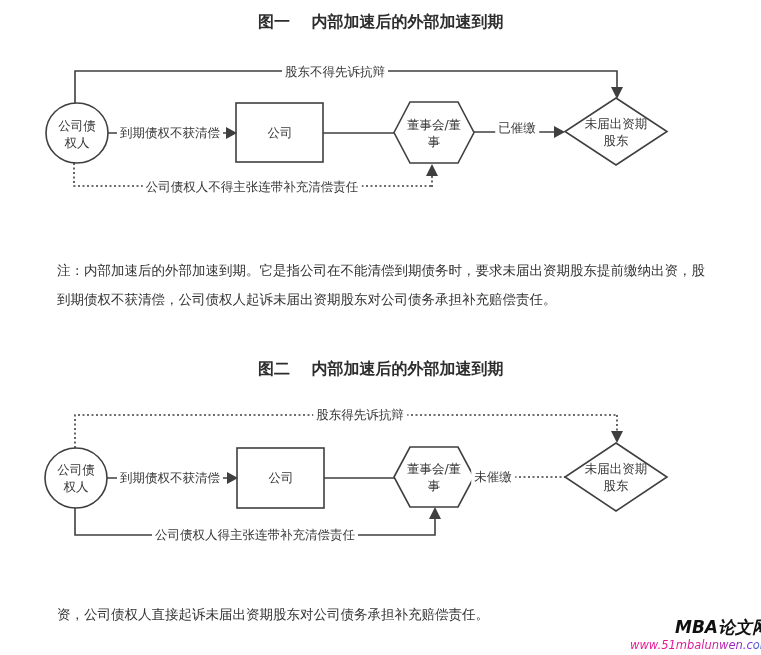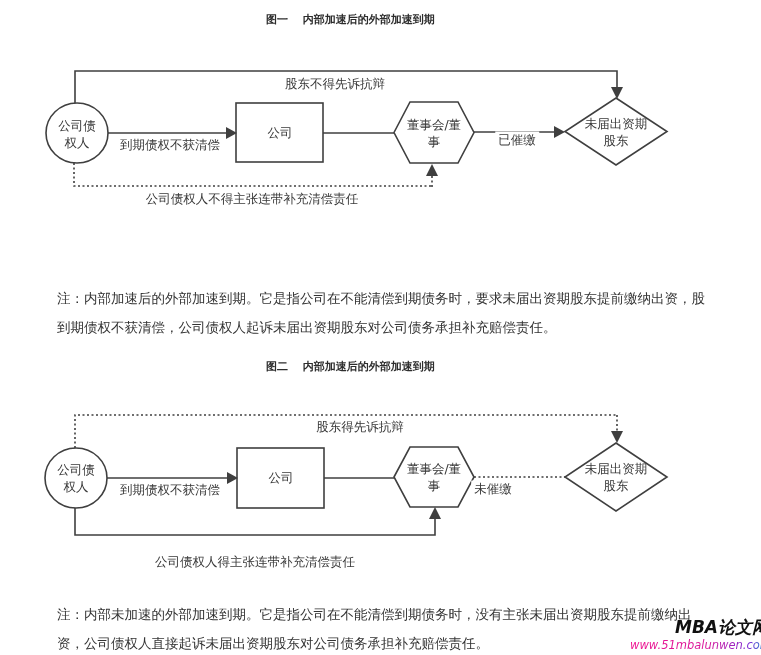--- a/index.html
+++ b/index.html
@@ -2,29 +2,29 @@
 <html><head>
 <meta charset="utf-8">
 <style>
   html,body{margin:0;padding:0;background:#ffffff;}
   .page{
     position:relative;width:761px;height:655px;background:#ffffff;overflow:hidden;
     font-family:"DejaVu Sans","Liberation Sans",sans-serif;color:#383838;
   }
   svg.diagram-canvas{position:absolute;left:0;top:0;}
   .fig-title{
-    position:absolute;font-weight:bold;font-size:11px;color:#2d2d2d;white-space:nowrap;margin-left:8px;
+    position:absolute;font-weight:bold;font-size:16px;color:#2d2d2d;white-space:nowrap;
   }
   .node-label{
     position:absolute;transform:translate(-50%,-50%);text-align:center;
     font-size:12.5px;line-height:1.38;color:#383838;word-break:break-all;
   }
   .edge-label{
     position:absolute;transform:translate(-50%,-50%);background:#ffffff;
-    font-size:12.5px;white-space:nowrap;padding:0 3px;color:#383838;margin-top:12px;
+    font-size:12.5px;white-space:nowrap;padding:0 3px;color:#383838;
   }
   .note{
     position:absolute;left:57px;width:660px;font-size:13.5px;line-height:29px;color:#333333;
   }
   .note div{white-space:nowrap;}
   .watermark-brand{
     position:absolute;font-weight:bold;font-style:italic;font-size:17px;color:#101010;white-space:nowrap;
   }
   .watermark-url{
     position:absolute;font-style:italic;font-size:11.5px;white-space:nowrap;color:#e6198f;
@@ -98,38 +98,37 @@
   <div class="node-label" style="left:77px;top:134px;width:46px;">公司债权人</div>
   <div class="node-label" style="left:280px;top:133px;width:60px;">公司</div>
   <div class="node-label" style="left:434px;top:133px;width:62px;">董事会/董事</div>
   <div class="node-label" style="left:616px;top:132px;width:66px;">未届出资期股东</div>
 
   <div class="edge-label" style="left:335px;top:72px;">股东不得先诉抗辩</div>
   <div class="edge-label" style="left:170px;top:133px;">到期债权不获清偿</div>
   <div class="edge-label" style="left:517px;top:128px;">已催缴</div>
   <div class="edge-label" style="left:252px;top:187px;">公司债权人不得主张连带补充清偿责任</div>
 
-  <div class="note" style="top:256px;margin-top:28px;">
+  <div class="note" style="top:256px;">
     <div>注：内部加速后的外部加速到期。它是指公司在不能清偿到期债务时，要求未届出资期股东提前缴纳出资，股</div>
     <div>到期债权不获清偿，公司债权人起诉未届出资期股东对公司债务承担补充赔偿责任。</div>
   </div>
 
   <div class="fig-title" style="left:258px;top:359px;">图二　 内部加速后的外部加速到期</div>
 
   <div class="node-label" style="left:76px;top:478px;width:46px;">公司债权人</div>
   <div class="node-label" style="left:281px;top:478px;width:60px;">公司</div>
   <div class="node-label" style="left:434px;top:477px;width:62px;">董事会/董事</div>
   <div class="node-label" style="left:616px;top:477px;width:66px;">未届出资期股东</div>
 
   <div class="edge-label" style="left:360px;top:415px;">股东得先诉抗辩</div>
   <div class="edge-label" style="left:170px;top:478px;">到期债权不获清偿</div>
   <div class="edge-label" style="left:493px;top:477px;">未催缴</div>
-  <div class="edge-label" style="left:255px;top:550px;text-align:right;">公司债权人得主张连带补充清偿责任</div>
+  <div class="edge-label" style="left:255px;top:535px;text-align:right;">公司债权人得主张连带补充清偿责任</div>
 
   <div class="note" style="top:600px;">
-    <div>注：内部未加速的外部加速到期。它是指公司在不能清偿到期债务时，没有主张未届出资期股东提前缴纳出</div>
     <div>资，公司债权人直接起诉未届出资期股东对公司债务承担补充赔偿责任。</div>
   </div>
 
   <div class="watermark-brand" style="left:675px;top:616px;">MBA论文网</div>
   <div class="watermark-url" style="left:630px;top:638px;">www.51mbalunwen.com</div>
 
 </div>
 
 </body></html>

